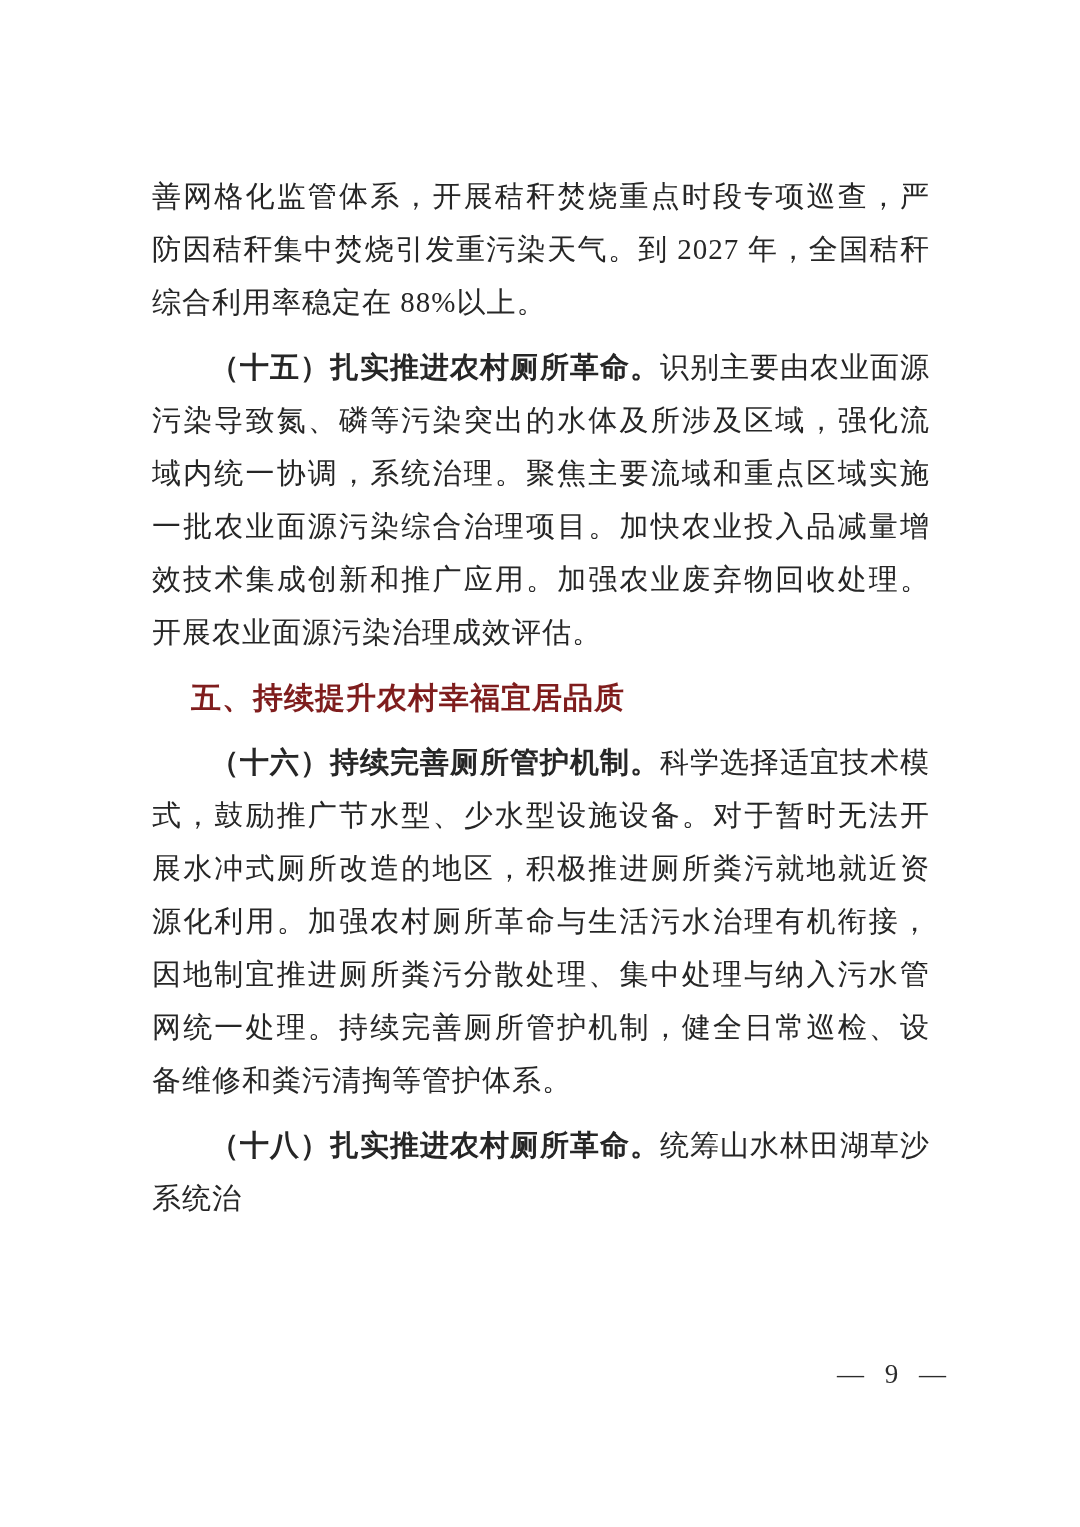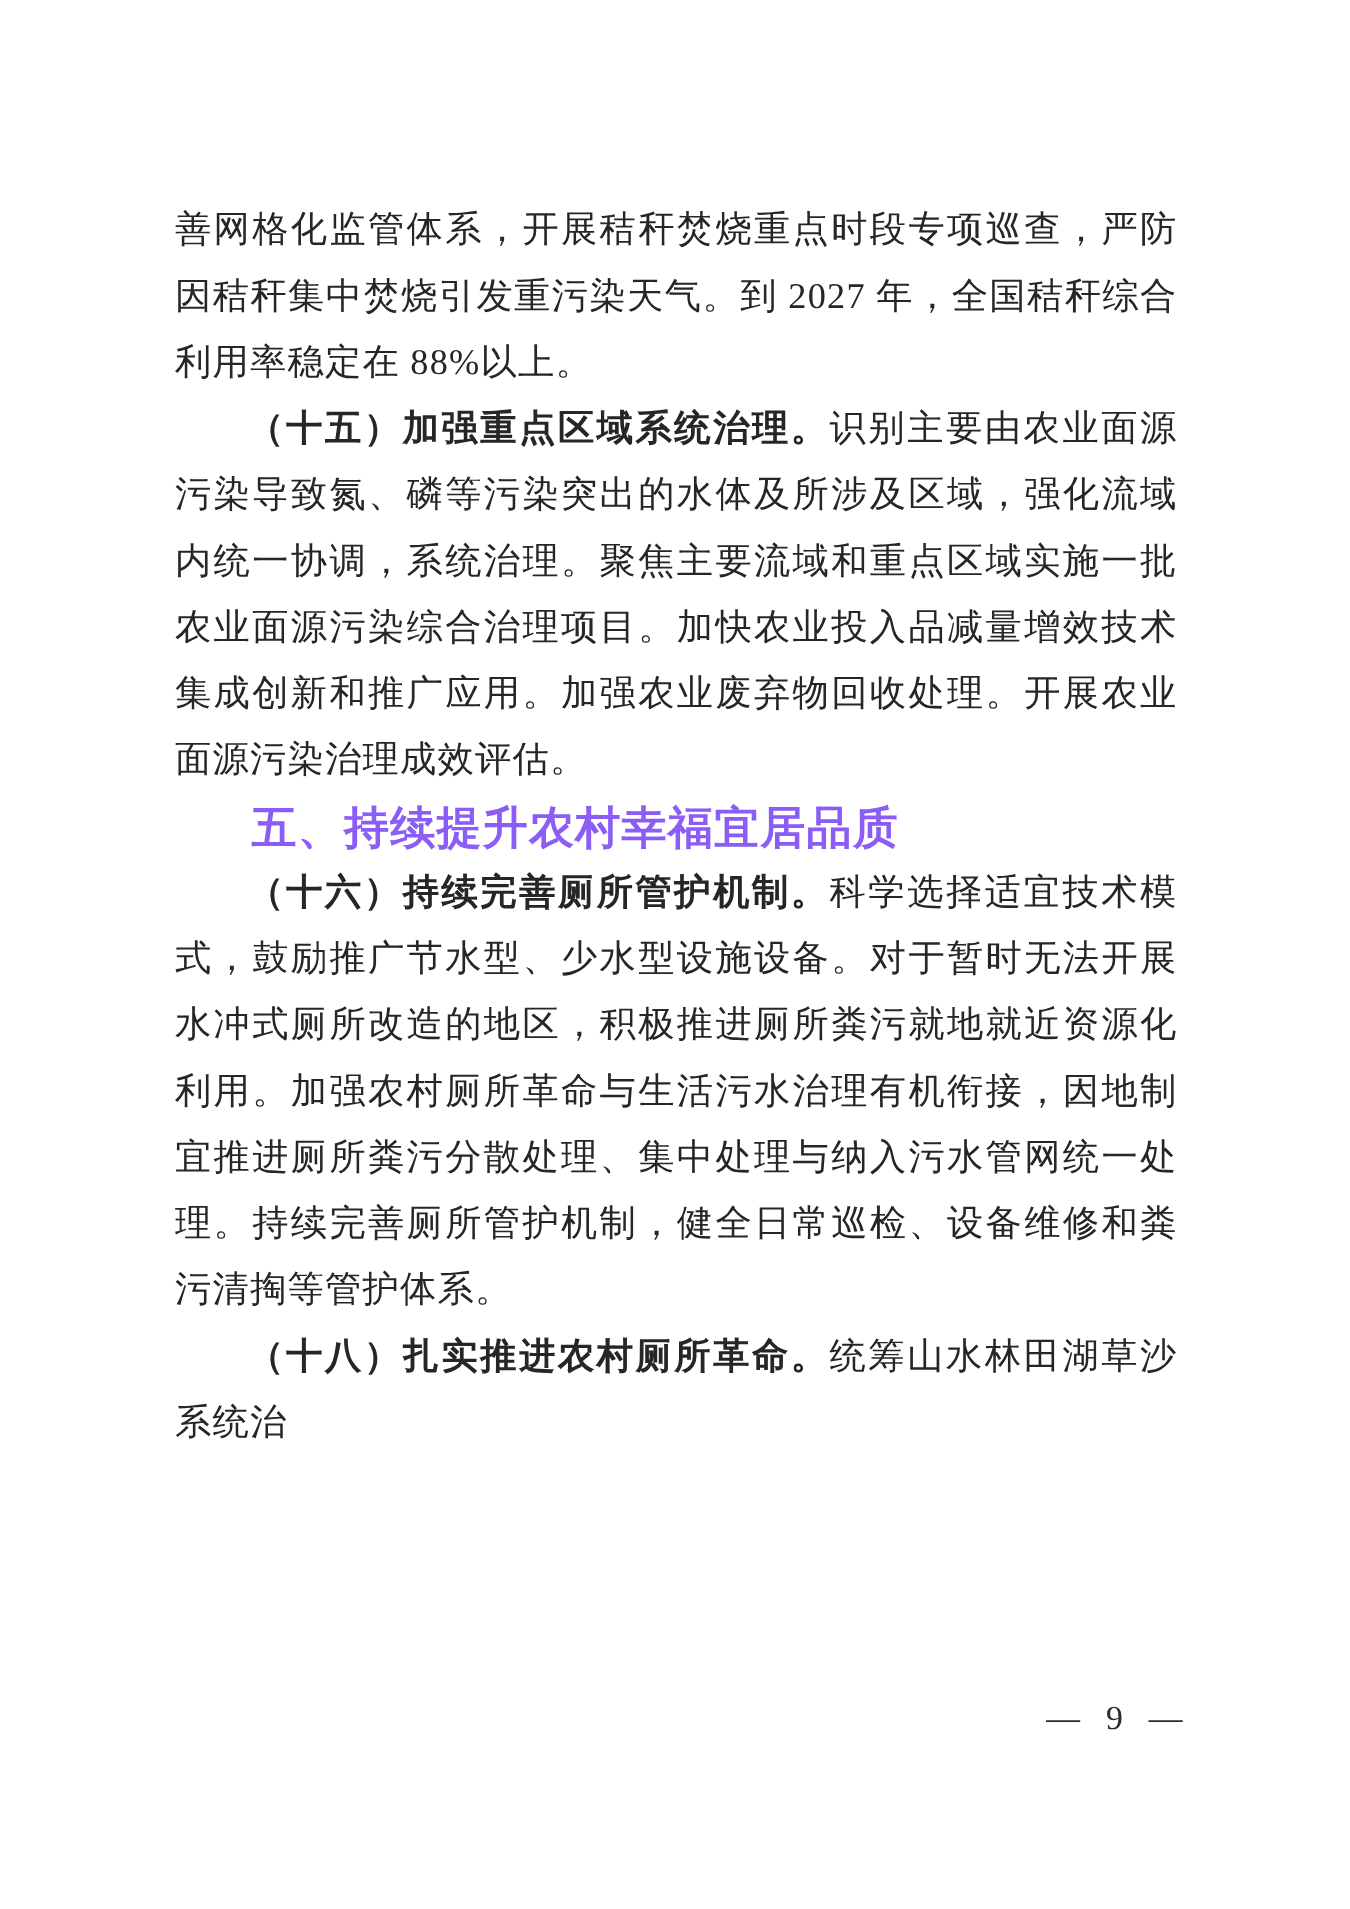--- a/index.html
+++ b/index.html
@@ -16,41 +16,41 @@
     font-family: "Liberation Serif", "DejaVu Serif", serif;
     color: #262626;
   }
   .doc-body {
     position: absolute;
     left: 140px;
     top: 158px;
     width: 802px;
   }
   .para {
-    margin: 0;
+    margin: 12px;
     font-size: 29px;
     line-height: 53px;
     text-align: justify;
     letter-spacing: 1px;
   }
   .para .lead {
     font-weight: bold;
   }
   .indent {
     text-indent: 2em;
   }
   .heading {
     margin: 0;
     font-family: "Liberation Sans", "DejaVu Sans", sans-serif;
     font-weight: bold;
-    font-size: 36px;
+    font-size: 30px;
     line-height: 53px;
     text-indent: 1.7em;
     letter-spacing: 1px;
-    color: #8b5cf6;
+    color: #7f1d1d;
   }
   .page-number {
     position: absolute;
     top: 1356px;
     right: 132px;
     font-size: 27px;
     line-height: 36px;
     letter-spacing: 2px;
     word-spacing: 10px;
     color: #2b2b2b;
@@ -58,21 +58,21 @@
   }
 </style>
 </head>
 <body>
 
 <div class="page">
   <div class="doc-body">
 
     <p class="para"><span>善网格化监管体系，开展秸秆焚烧重点时段专项巡查，严防因秸秆集中焚烧引发重污染天气。到 2027 年，全国秸秆综合利用率稳定在 88%以上。</span></p>
 
-    <p class="para indent"><span class="lead">（十五）加强重点区域系统治理。</span><span>识别主要由农业面源污染导致氮、磷等污染突出的水体及所涉及区域，强化流域内统一协调，系统治理。聚焦主要流域和重点区域实施一批农业面源污染综合治理项目。加快农业投入品减量增效技术集成创新和推广应用。加强农业废弃物回收处理。开展农业面源污染治理成效评估。</span></p>
+    <p class="para indent"><span class="lead">（十五）扎实推进农村厕所革命。</span><span>识别主要由农业面源污染导致氮、磷等污染突出的水体及所涉及区域，强化流域内统一协调，系统治理。聚焦主要流域和重点区域实施一批农业面源污染综合治理项目。加快农业投入品减量增效技术集成创新和推广应用。加强农业废弃物回收处理。开展农业面源污染治理成效评估。</span></p>
 
     <h2 class="heading">五、持续提升农村幸福宜居品质</h2>
 
     <p class="para indent"><span class="lead">（十六）持续完善厕所管护机制。</span><span>科学选择适宜技术模式，鼓励推广节水型、少水型设施设备。对于暂时无法开展水冲式厕所改造的地区，积极推进厕所粪污就地就近资源化利用。加强农村厕所革命与生活污水治理有机衔接，因地制宜推进厕所粪污分散处理、集中处理与纳入污水管网统一处理。持续完善厕所管护机制，健全日常巡检、设备维修和粪污清掏等管护体系。</span></p>
 
 
     <p class="para indent"><span class="lead">（十八）扎实推进农村厕所革命。</span><span>统筹山水林田湖草沙系统治</span></p>
 
   </div>
 

